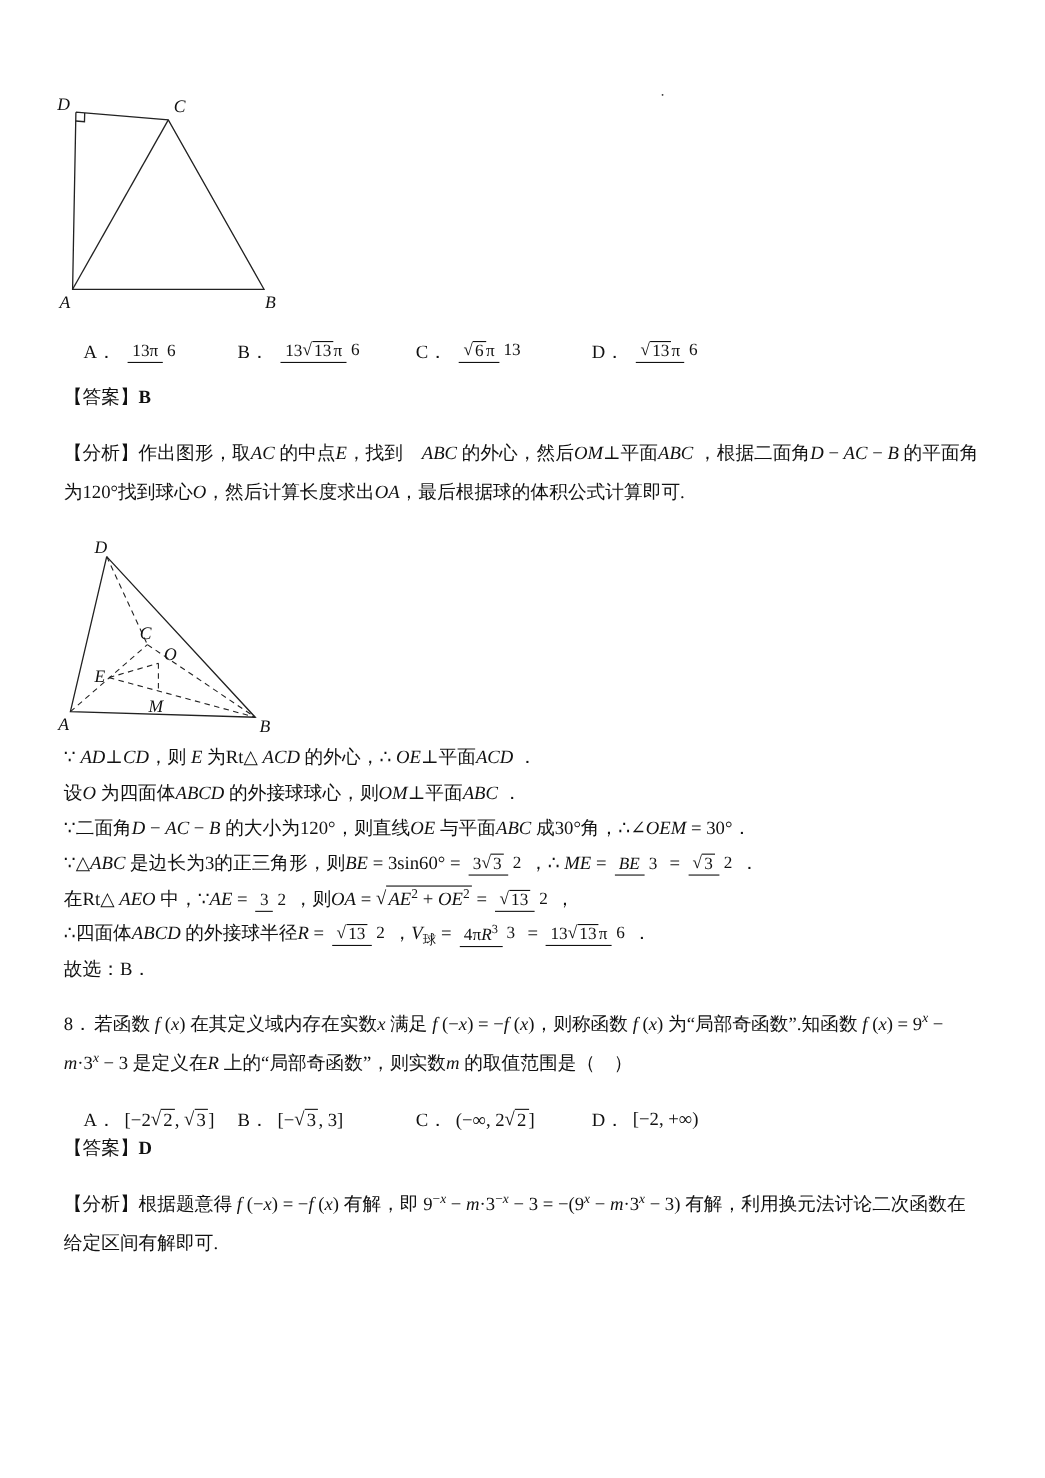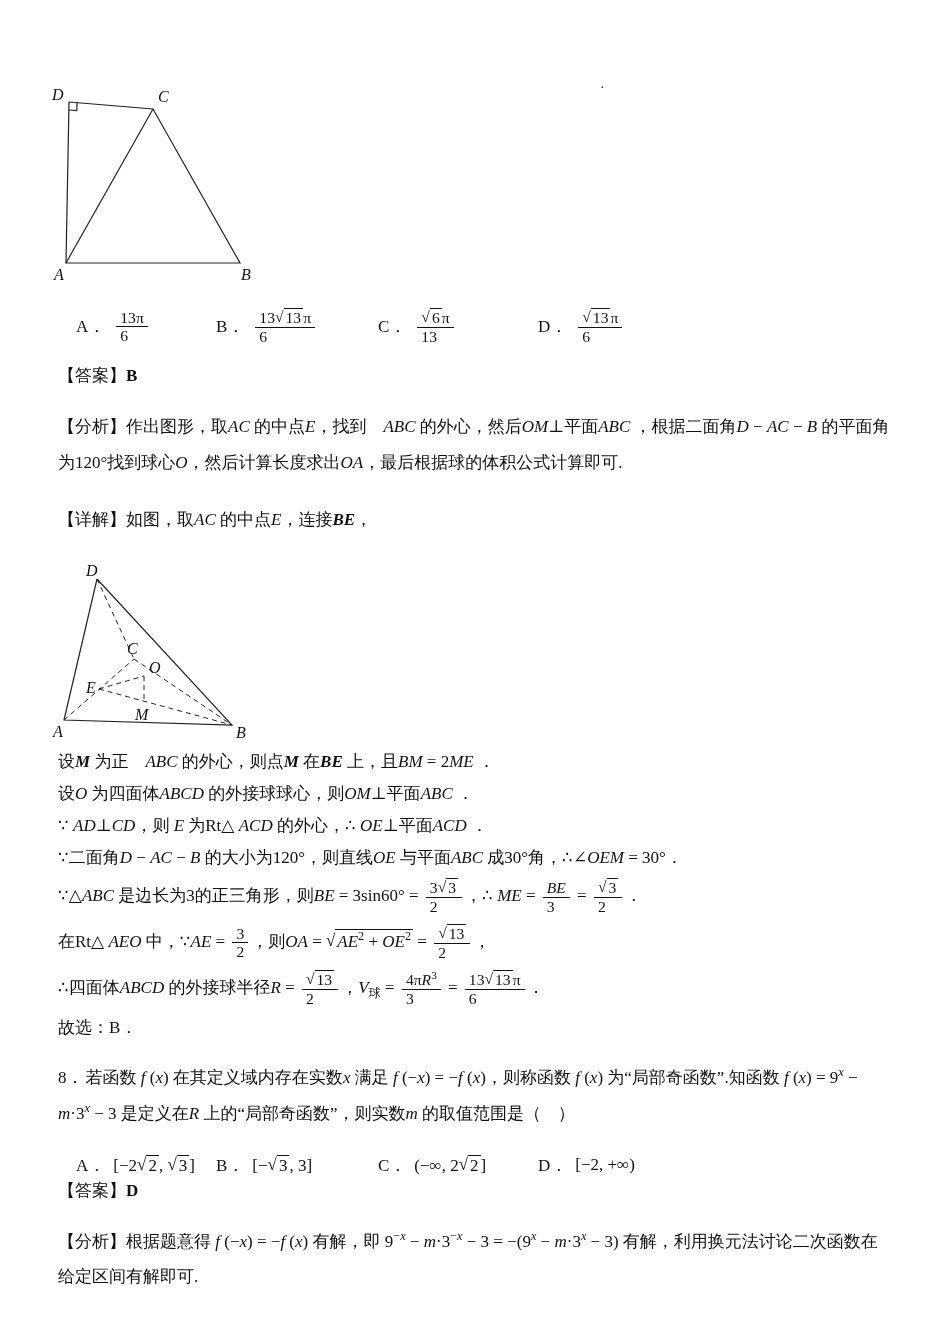--- a/index.html
+++ b/index.html
@@ -22,21 +22,21 @@
   .opt-row{display:flex;align-items:center;margin:22px 0 0 18px;}
   .opt{display:inline-flex;align-items:center;}
   .optA{width:140px}.optB{width:162px}.optC{width:160px}
   .opt-label{margin-right:8px;}
   .ans{font-weight:bold;margin:18px 0 8px 0;}
   .para{line-height:2.1;margin:22px 0;}
   .tag{font-weight:normal;}
   .pnum{margin-right:2px;}
   .line{margin:8px 0;min-height:24px;}
   
-  .frac{display:inline-flex;flex-direction:column;text-align:left;vertical-align:middle;line-height:1.15;font-size:0.92em;margin:0 3px;}
+  .frac{display:inline-flex;flex-direction:row;text-align:center;vertical-align:middle;line-height:1.15;font-size:0.92em;margin:0 3px;}
   .fnum{border-bottom:1px solid #111;padding:0 4px;}
   .fden{padding:0 4px;}
   .sqrt{white-space:nowrap;}
   .rsign{display:inline-block;transform:translateY(-1px);}
   .rbody{display:inline-block;border-top:1px solid #111;line-height:1.15;padding:0 2px;}
   .mvar{font-style:italic;}
   .mbold{font-style:italic;font-weight:bold;}
   .msup{font-size:0.72em;vertical-align:0.55em;line-height:1;}
   .msub{font-size:0.72em;vertical-align:-0.35em;line-height:1;}
 </style>
@@ -85,43 +85,41 @@
             <span class="fnum"><span class="sqrt"><span class="rsign">√</span><span class="rbody">13</span></span>π</span>
             <span class="fden">6</span>
           </span></span>
     </span>
   </div>
 
   <p class="ans"><span class="tag">【答案】</span><span>B</span></p>
 
   <p class="para"><span class="tag">【分析】</span><span>作出图形，取<span class="mvar">AC</span> 的中点<span class="mvar">E</span>，找到　<span class="mvar">ABC</span> 的外心，然后<span class="mvar">OM</span>⊥平面<span class="mvar">ABC</span> ，根据二面角<span class="mvar">D</span> − <span class="mvar">AC</span> − <span class="mvar">B</span> 的平面角为120°找到球心<span class="mvar">O</span>，然后计算长度求出<span class="mvar">OA</span>，最后根据球的体积公式计算即可.</span></p>
 
-  <p class="para"><span class="tag">【详解】</span><span>如图，取<span class="mvar">AC</span> 的中点<span class="mvar">E</span>，连接<span class="mbold">BE</span>，</span></p>
 
   <svg class="fig fig2" width="210" height="182" viewBox="0 0 210 182">
     <polyline points="47,19 14,160 182,165 47,19"></polyline>
     <line class="dash" x1="47" y1="19" x2="84" y2="99"></line>
     <line class="dash" x1="14" y1="160" x2="84" y2="99"></line>
     <line class="dash" x1="84" y1="99" x2="182" y2="165"></line>
     <line class="dash" x1="49" y1="129" x2="182" y2="165"></line>
     <line class="dash" x1="49" y1="129" x2="94" y2="116"></line>
     <line class="dash" x1="94" y1="116" x2="94" y2="142"></line>
     <text x="36" y="16">D</text>
     <text x="3" y="177">A</text>
     <text x="186" y="178">B</text>
     <text x="77" y="94">C</text>
     <text x="99" y="113">O</text>
     <text x="36" y="133">E</text>
     <text x="85" y="160">M</text>
   </svg>
 
   <div id="solution-lines">
-      <div class="line">设<span class="mbold">M</span> 为正　<span class="mvar">ABC</span> 的外心，则点<span class="mbold">M</span> 在<span class="mbold">BE</span> 上，且<span class="mvar">BM</span> = 2<span class="mvar">ME</span> ．</div>
+      <div class="line">∵ <span class="mvar">AD</span>⊥<span class="mvar">CD</span>，则 <span class="mvar">E</span> 为Rt△ <span class="mvar">ACD</span> 的外心，∴ <span class="mvar">OE</span>⊥平面<span class="mvar">ACD</span> ．</div>
       <div class="line">设<span class="mvar">O</span> 为四面体<span class="mvar">ABCD</span> 的外接球球心，则<span class="mvar">OM</span>⊥平面<span class="mvar">ABC</span> ．</div>
-      <div class="line">∵ <span class="mvar">AD</span>⊥<span class="mvar">CD</span>，则 <span class="mvar">E</span> 为Rt△ <span class="mvar">ACD</span> 的外心，∴ <span class="mvar">OE</span>⊥平面<span class="mvar">ACD</span> ．</div>
       <div class="line">∵二面角<span class="mvar">D</span> − <span class="mvar">AC</span> − <span class="mvar">B</span> 的大小为120°，则直线<span class="mvar">OE</span> 与平面<span class="mvar">ABC</span> 成30°角，∴∠<span class="mvar">OEM</span> = 30°．</div>
       <div class="line">∵△<span class="mvar">ABC</span> 是边长为3的正三角形，则<span class="mvar">BE</span> = 3sin60° = <span class="frac">
           <span class="fnum">3<span class="sqrt"><span class="rsign">√</span><span class="rbody">3</span></span></span>
           <span class="fden">2</span>
         </span>，∴ <span class="mvar">ME</span> = <span class="frac">
           <span class="fnum"><span class="mvar">BE</span></span>
           <span class="fden">3</span>
         </span> = <span class="frac">
           <span class="fnum"><span class="sqrt"><span class="rsign">√</span><span class="rbody">3</span></span></span>
           <span class="fden">2</span>

